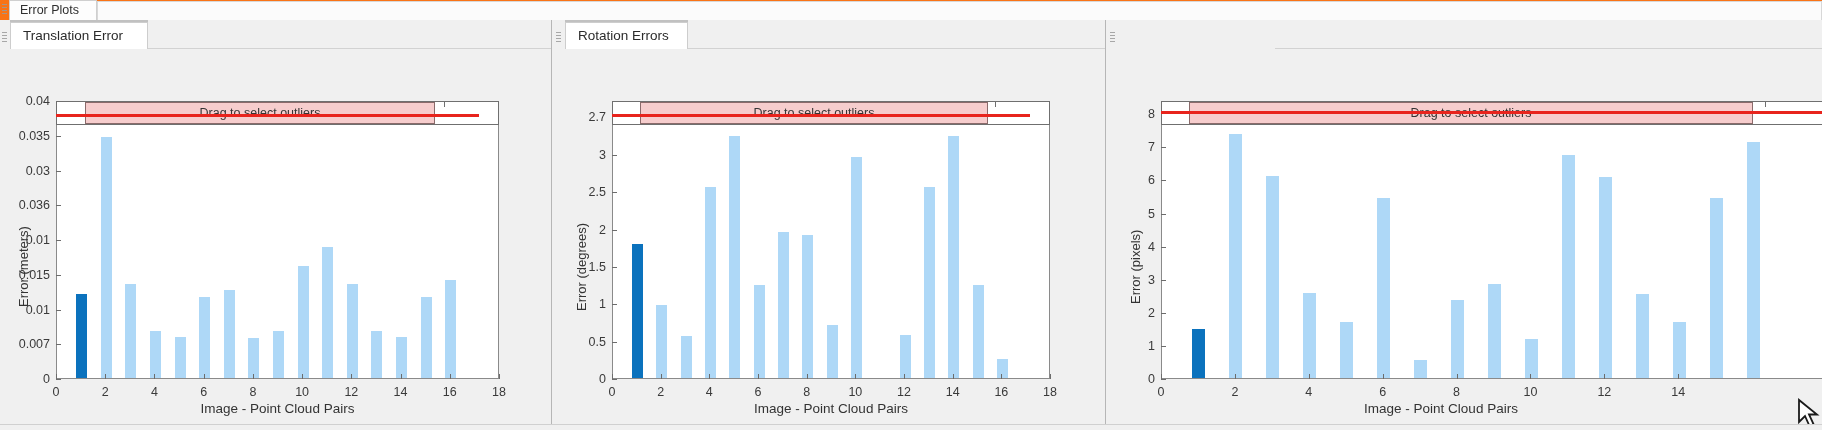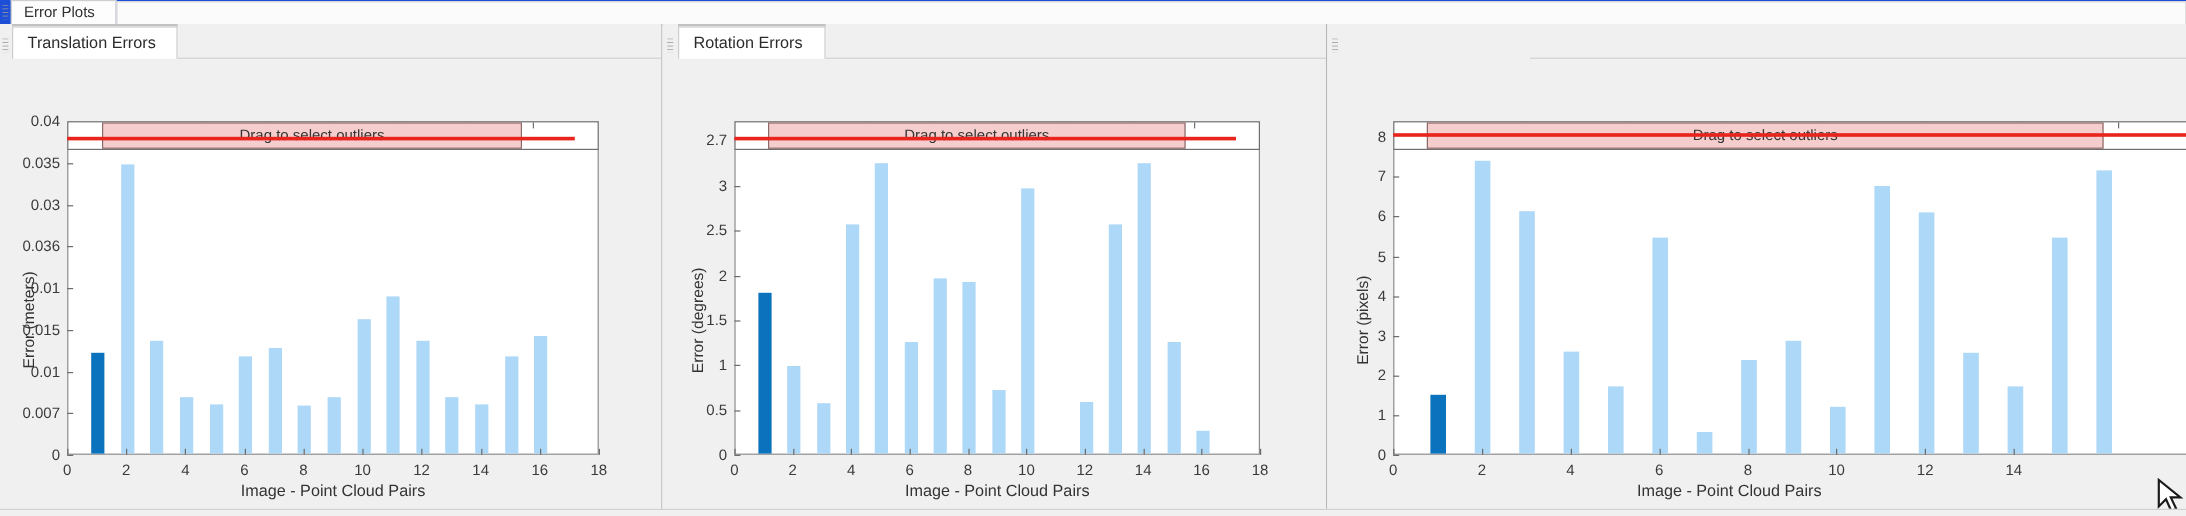--- a/index.html
+++ b/index.html
@@ -8,21 +8,21 @@
     width:1822px;height:430px;overflow:hidden;
     background:#f0f0f0;
     font-family:"Liberation Sans", sans-serif;
     -webkit-font-smoothing:antialiased;
   }
   .app{position:relative;width:1822px;height:430px;background:#f0f0f0;}
 
   
   .top-tabstrip{
     position:absolute;left:0;top:0;width:1822px;height:20px;
-    background:#1d4ed8;border-bottom:1px solid #cfcfcf;
+    background:#f97316;border-bottom:1px solid #cfcfcf;
   }
   .grip{
     position:absolute;width:5px;height:12px;
     background:
       linear-gradient(to bottom,
         #9a9a9a 0px,#9a9a9a 1px,transparent 1px,transparent 3px);
     background-size:5px 3px;
     opacity:.85;
   }
   .tab{
@@ -129,21 +129,21 @@
   </div>
 
   <div class="panel-divider" style="left:551px;"></div>
   <div class="panel-divider" style="left:1105px;"></div>
 
   <div class="panel" style="left:0px;width:551px;">
 
     <div class="grip" style="left:2px;top:12px;"></div>
     <div class="panel-tab-shadow" style="left:10px;top:0px;width:138px;"></div>
     <div class="panel-tab" style="left:10px;top:2px;width:138px;">
-      <span>Translation Errors</span>
+      <span>Translation Error</span>
     </div>
     <div class="panel-tabline" style="left:148px;top:28px;width:403px;"></div>
 
     <div class="chart" style="left:0px;top:29px;width:551px;height:381px;">
 
       <div class="plotbox" id="pb0" style="left:56px;top:52px;width:443px;height:278px;">
         <div class="bars" id="bars0">
             <div class="bar sel" title="1: 0.0121" style="left: 19.1111px; width: 11px; height: 84.095px;"></div>
             <div class="bar" title="2: 0.0347" style="left: 43.7222px; width: 11px; height: 241.165px;"></div>
             <div class="bar" title="3: 0.0135" style="left: 68.3333px; width: 11px; height: 93.825px;"></div>

